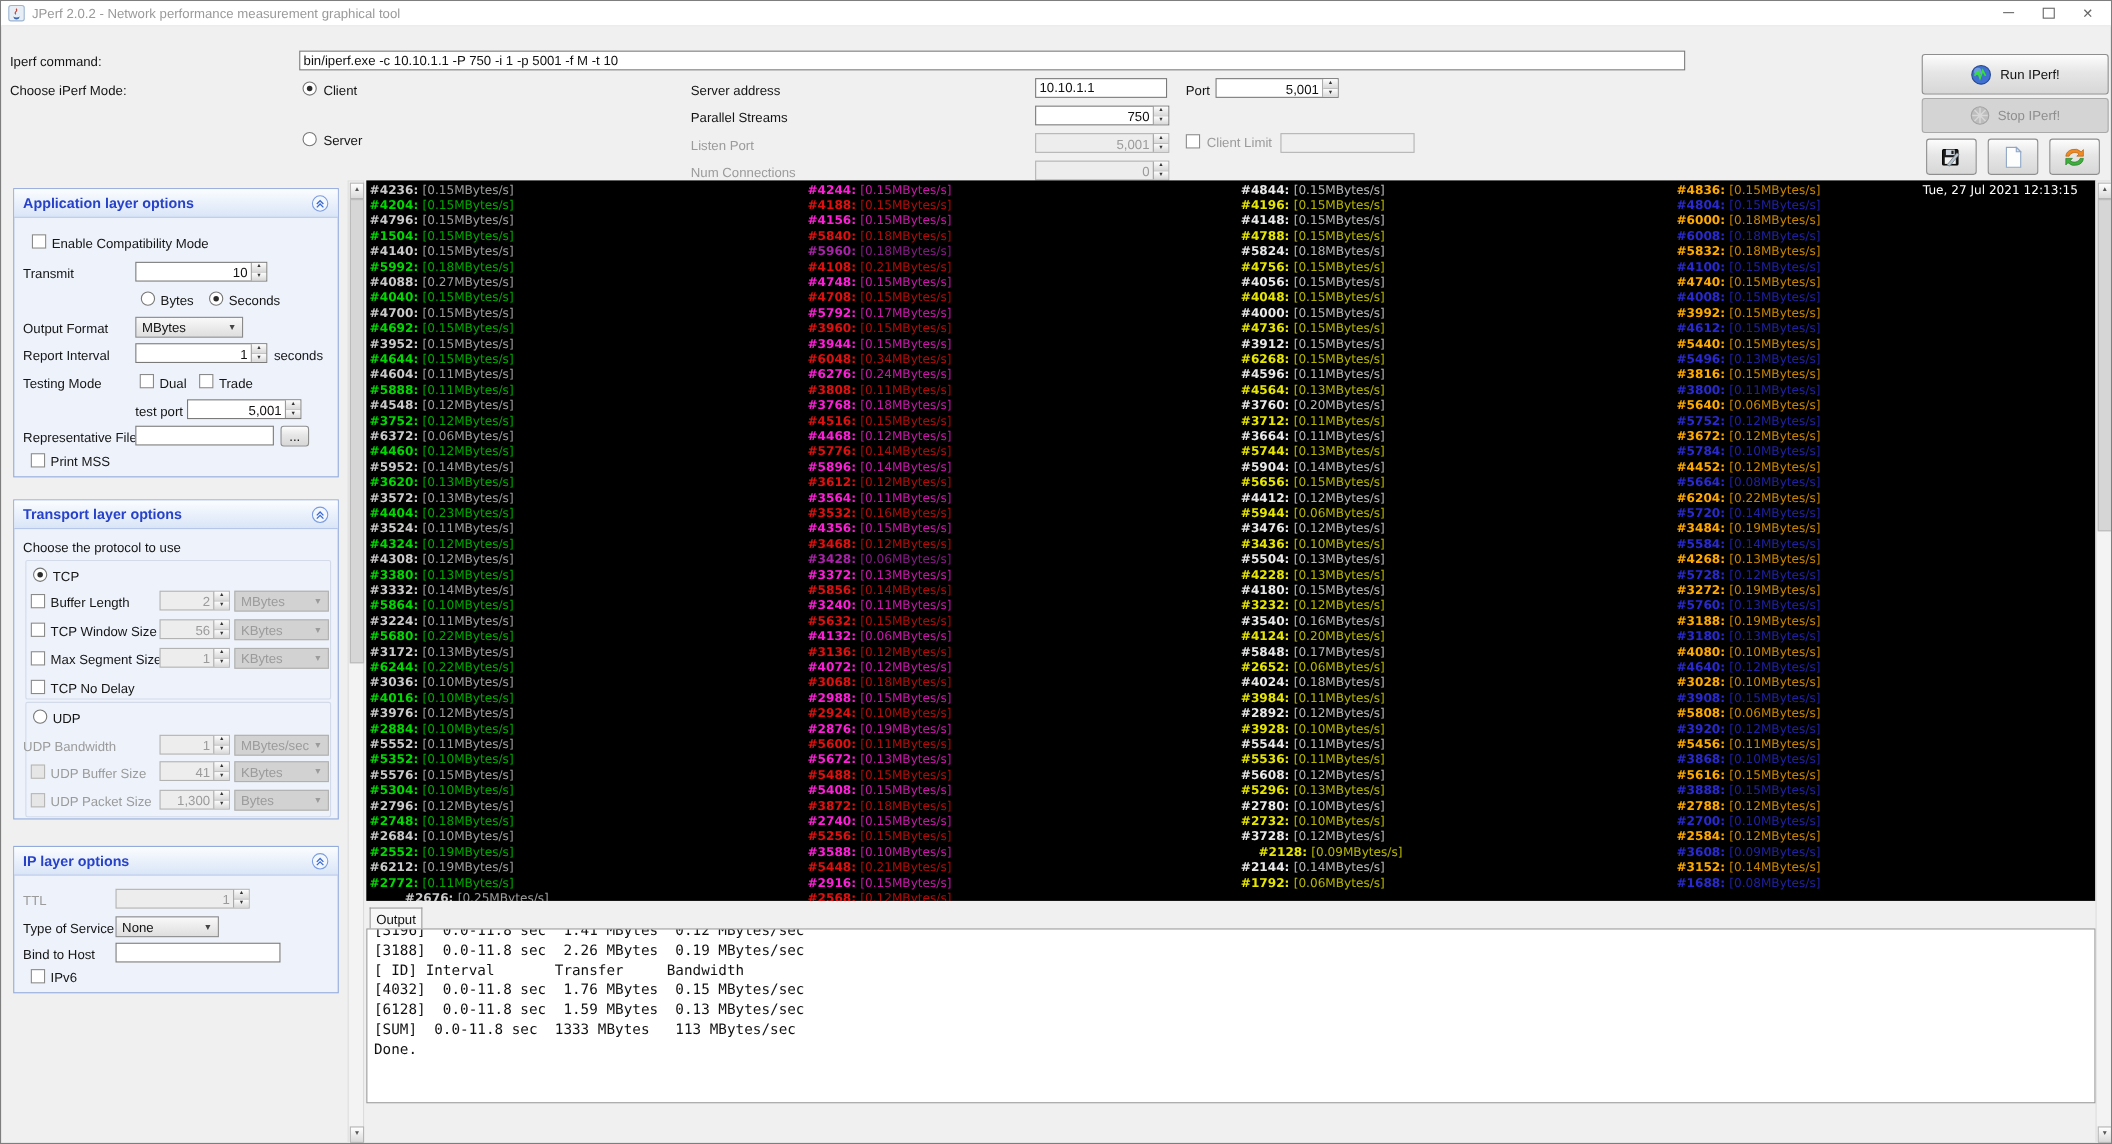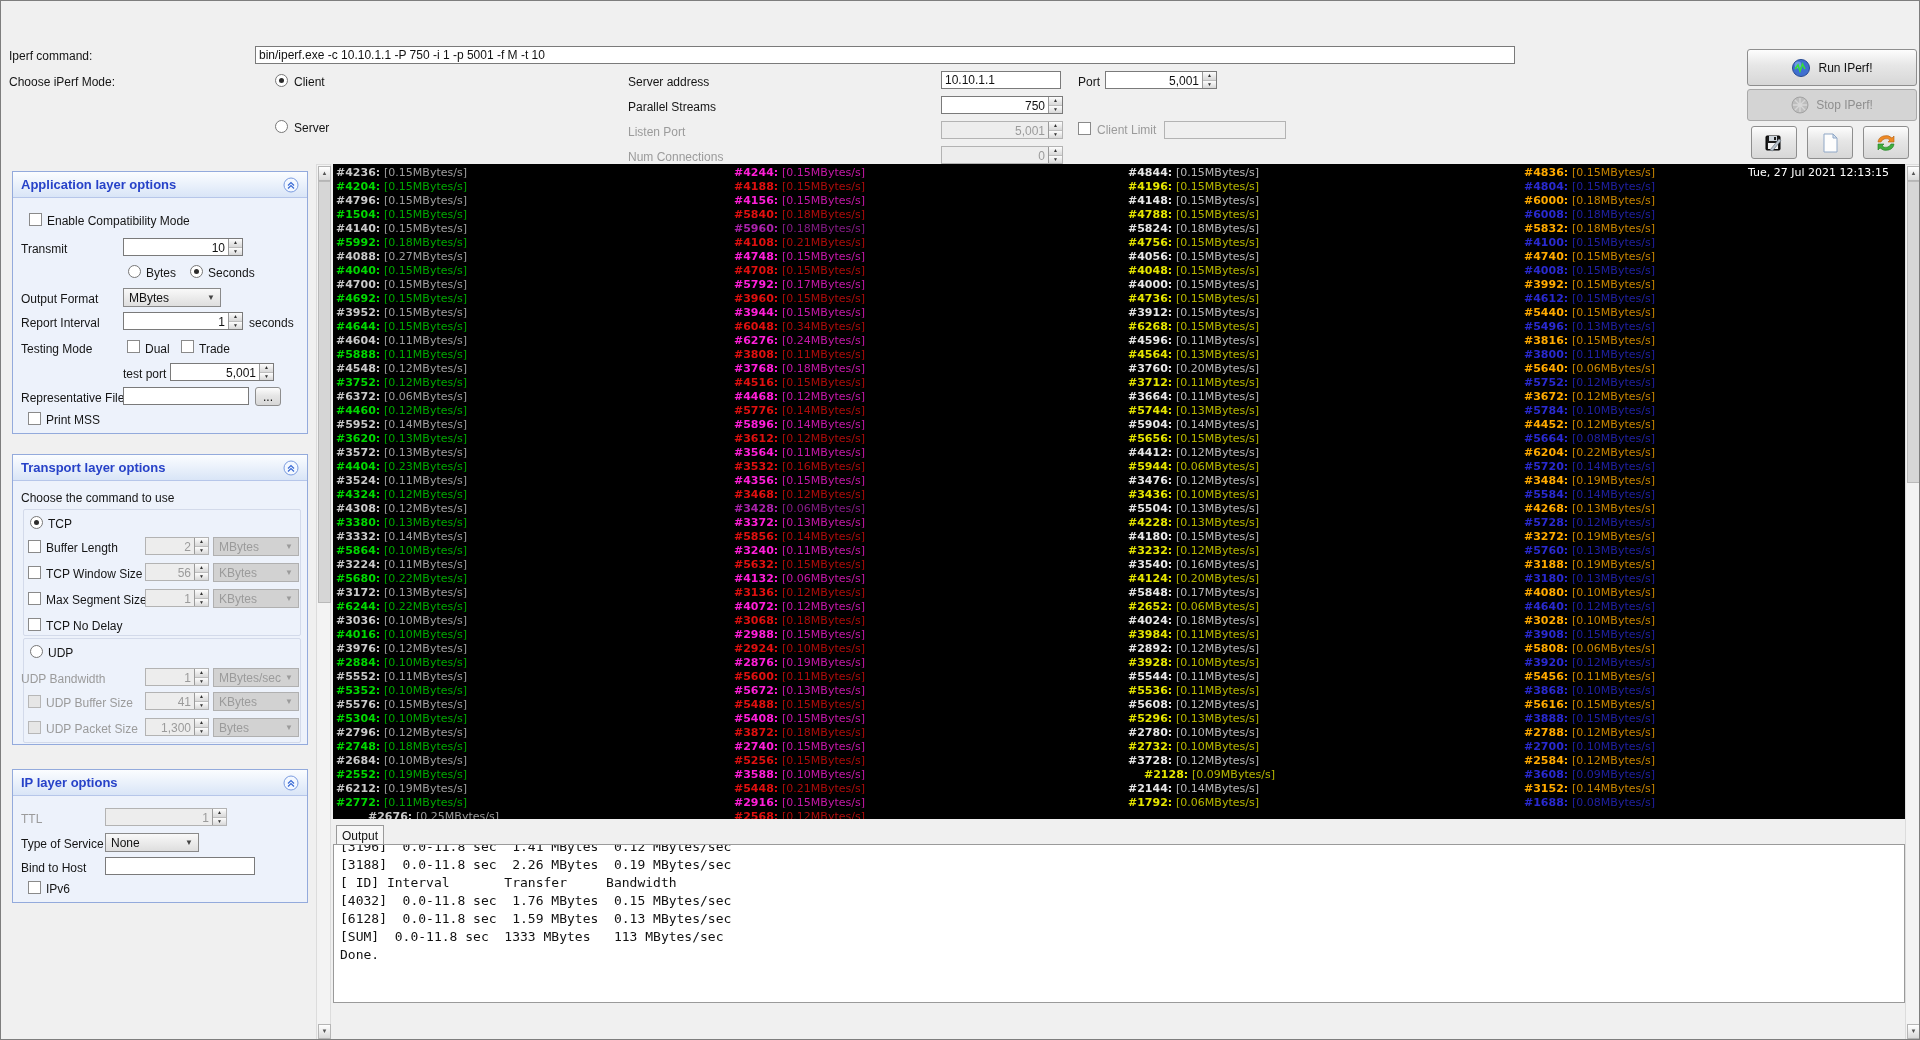--- a/index.html
+++ b/index.html
@@ -71,24 +71,39 @@
   #console{font-family:"DejaVu Sans Mono",monospace;font-size:13px;line-height:18px;white-space:pre;
            color:#111;margin:-7px 0 0 6px;}
   
   #bottombar{position:absolute;left:332px;top:1002px;width:1572px;height:38px;background:#f0f0f0;}
 </style>
 </head>
 <body>
 
 <div id="app">
 
+  <div id="titlebar">
+    <svg id="appicon" viewBox="0 0 16 16">
+      <rect x="1" y="1" width="14" height="14" rx="2" fill="#e8eef6" stroke="#9db4d0" stroke-width="1"></rect>
+      <path d="M5 11 q3 2 6 0 l-1 2 q-2 1.5 -4 0 z" fill="#3a66b0"></path>
+      <path d="M7.5 4 q1.5 1 0 2.5 q-1.5 1.5 0 2.5" stroke="#c03a2b" stroke-width="1" fill="none"></path>
+    </svg>
+    <span id="wtitle">JPerf 2.0.2 - Network performance measurement graphical tool</span>
+    <div class="wc" id="wc-min">
+        <i></i>
+      </div>
+    <div class="wc" id="wc-max">
+        <i></i>
+      </div>
+    <div class="wc" id="wc-close">✕</div>
+  </div>
 
 
   <span class="lbl" style="left:8px;top:48px;">Iperf command:</span>
-  <div class="tfield" style="left:254px;top:45px;width:1260px;">
+  <div class="tfield" style="left:271px;top:45px;width:1260px;">
     <span>bin/iperf.exe -c 10.10.1.1 -P 750 -i 1 -p 5001 -f M -t 10</span>
   </div>
 
   <span class="lbl" style="left:8px;top:74px;">Choose iPerf Mode:</span>
 
   <span class="radio sel" style="left:274px;top:73px;"></span>
   <span class="lbl" style="left:293px;top:74px;">Client</span>
   <span class="radio" style="left:274px;top:119px;"></span>
   <span class="lbl" style="left:293px;top:120px;">Server</span>
 
@@ -235,21 +250,21 @@
   </div>
 
   <div class="panel" style="top:453px;height:291px;">
     <div class="panel-h">
       <span class="t">Transport layer options</span>
       <svg width="16" height="16" viewBox="0 0 16 16">
         <circle cx="8" cy="8" r="7" fill="#f3f8ff" stroke="#7b9ce0"></circle>
         <path d="M5 8.5 L8 5.5 L11 8.5 M5 11.5 L8 8.5 L11 11.5" stroke="#3a6ad4" fill="none" stroke-width="1.2"></path>
       </svg>
     </div>
-    <span class="lbl" style="left:8px;top:36px;">Choose the command to use</span>
+    <span class="lbl" style="left:8px;top:36px;">Choose the protocol to use</span>
     <div class="group" style="left:10px;top:54px;width:276px;height:125px;"></div>
     <span class="radio sel" style="left:17px;top:61px;"></span>
     <span class="lbl" style="left:35px;top:62px;">TCP</span>
     <span class="chk" style="left:15px;top:85px;"></span>
     <span class="lbl" style="left:33px;top:86px;">Buffer Length</span>
     <div class="spin gray" style="left:132px;top:82px;width:64px;">
       <span class="v">2</span>
         <span class="btns">
           <span>▲</span>
           <span>▼</span>

